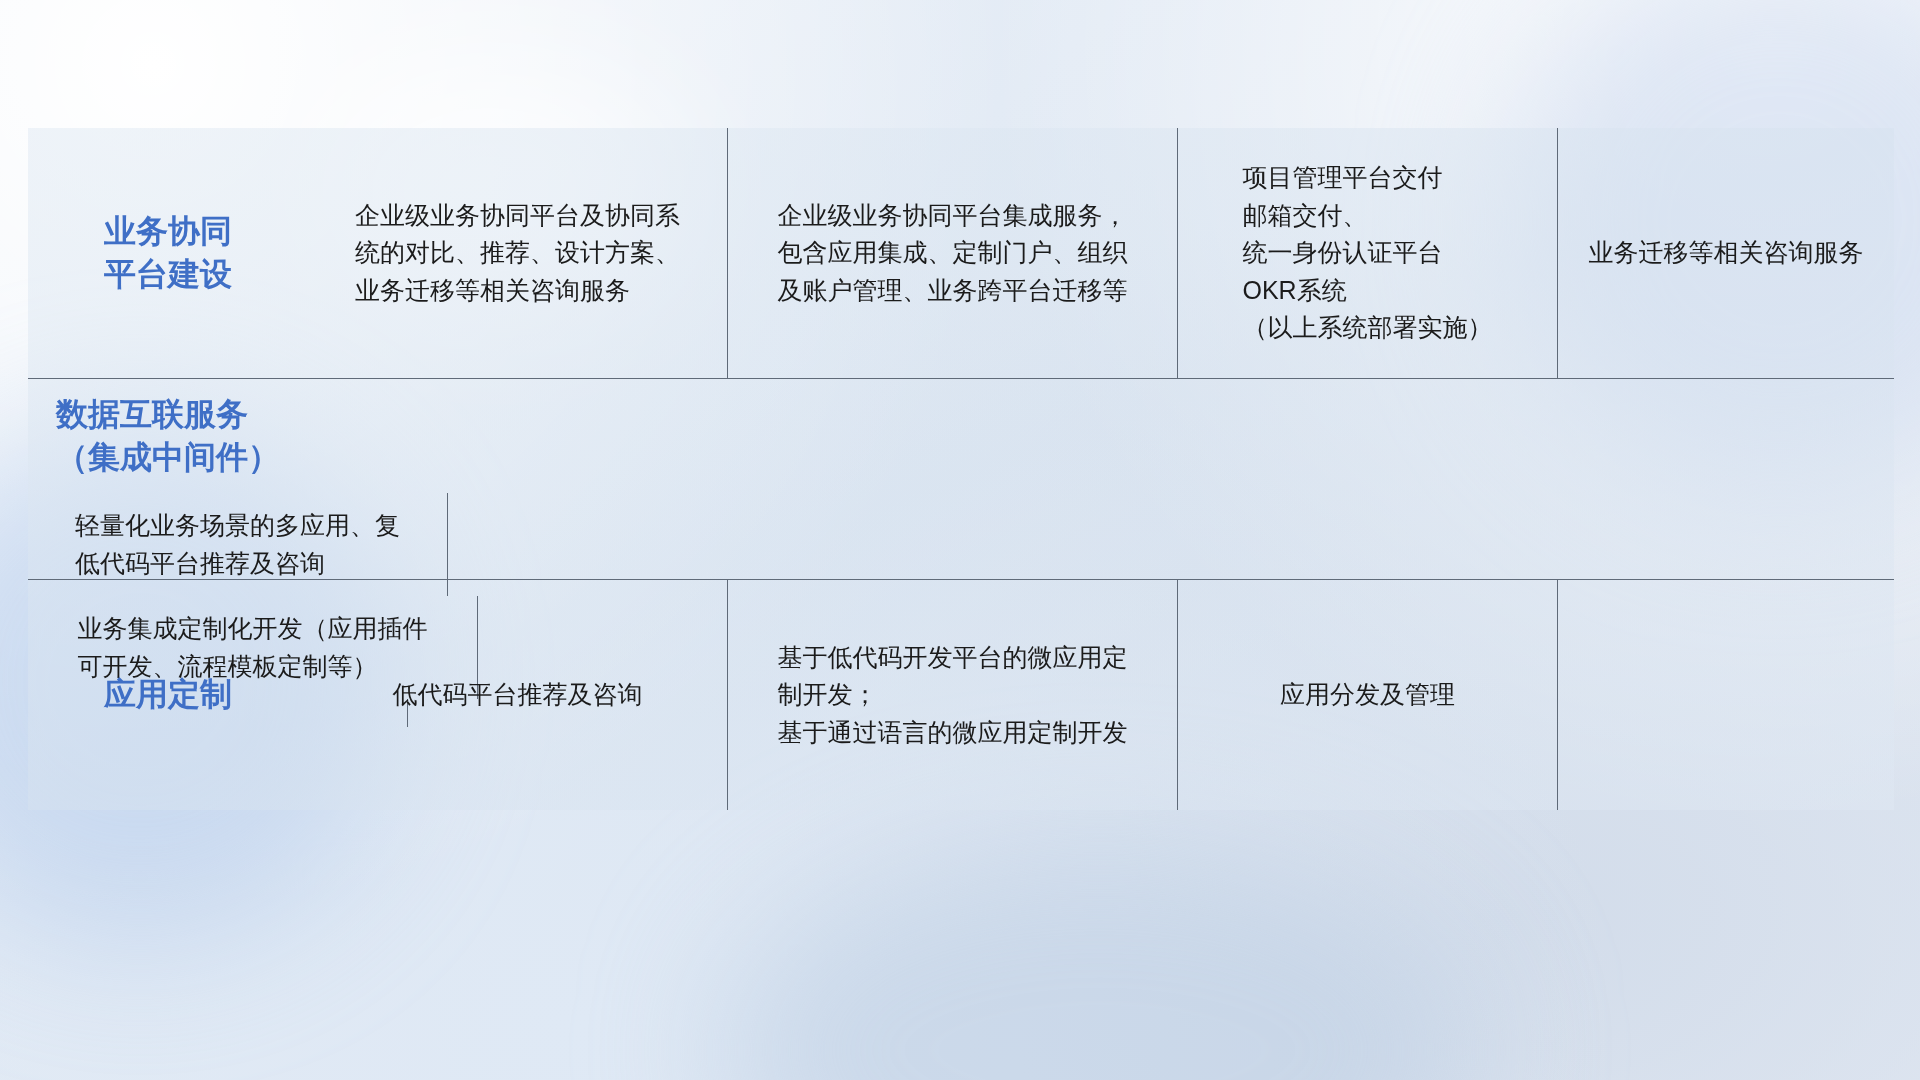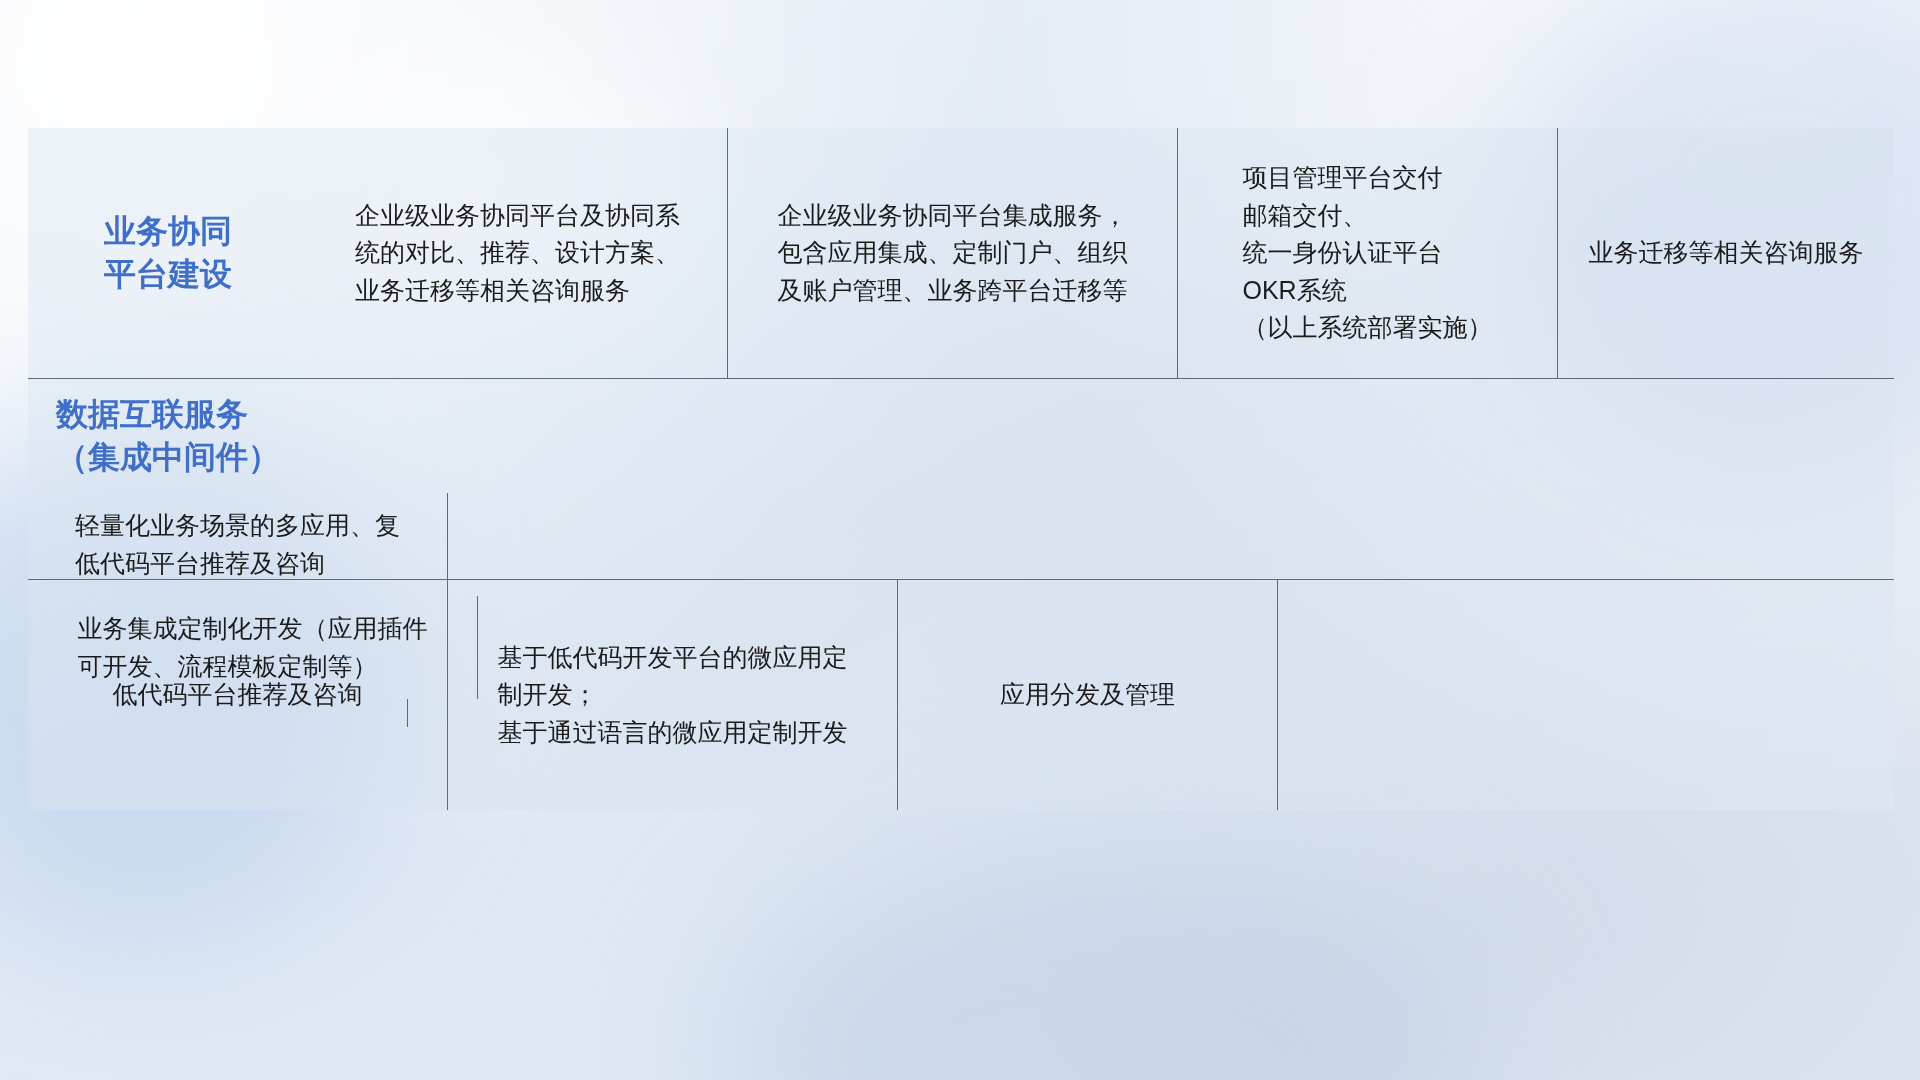--- a/index.html
+++ b/index.html
@@ -163,20 +163,21 @@
 （集成中间件）</div>
         <div class="cell consult c1">轻量化业务场景的多应用、复
 低代码平台推荐及咨询</div>
         <div class="cell c2">业务集成定制化开发（应用插件
 可开发、流程模板定制等）</div>
         <div class="cell c3"></div>
         <div class="cell c4"></div>
       </div>
 
       <div class="body-row r2">
+        <div class="cell category c0">应用定制</div>
         <div class="cell consult c1">低代码平台推荐及咨询</div>
         <div class="cell c2">基于低代码开发平台的微应用定
 制开发；
 基于通过语言的微应用定制开发</div>
         <div class="cell c3">应用分发及管理</div>
         <div class="cell c4"></div>
       </div>
 
     </div>
   </div>

